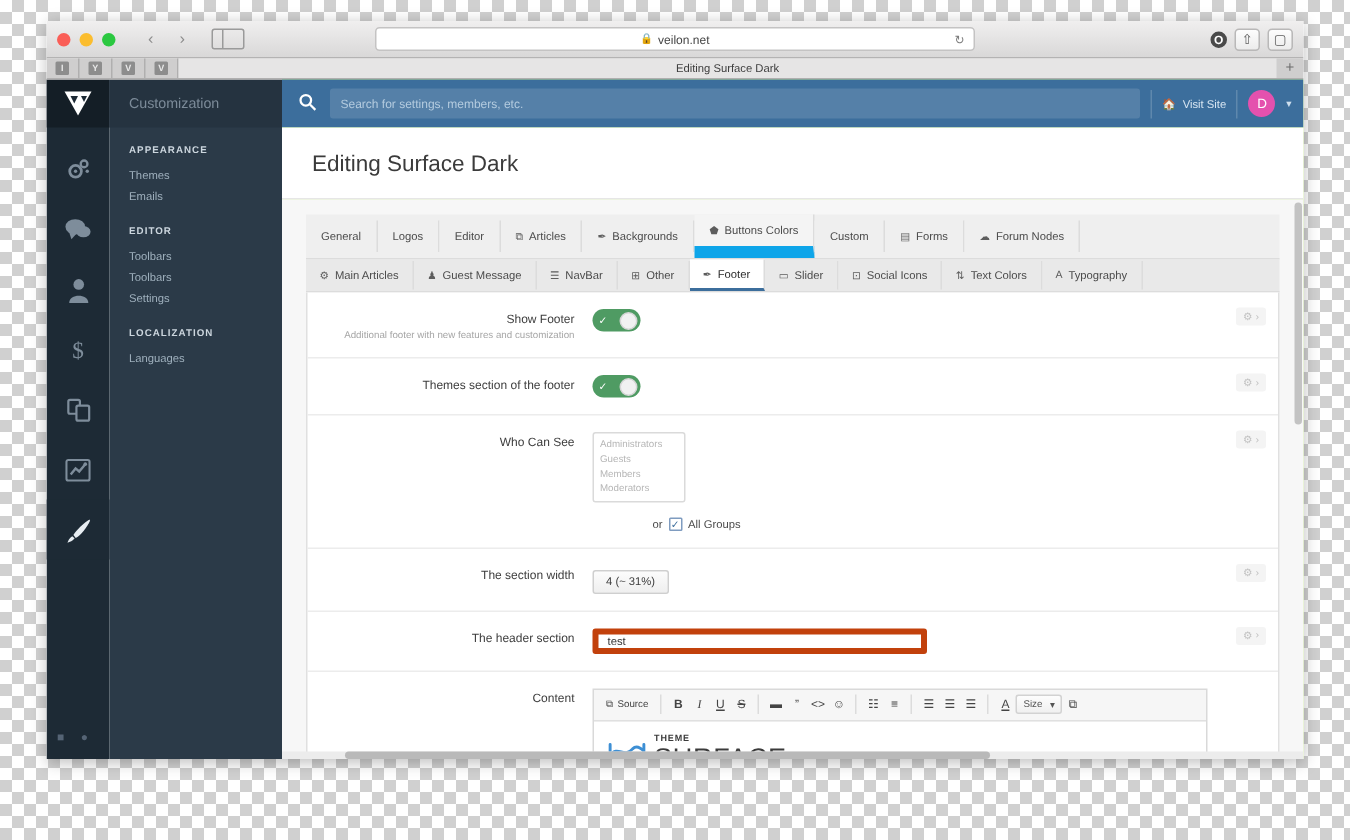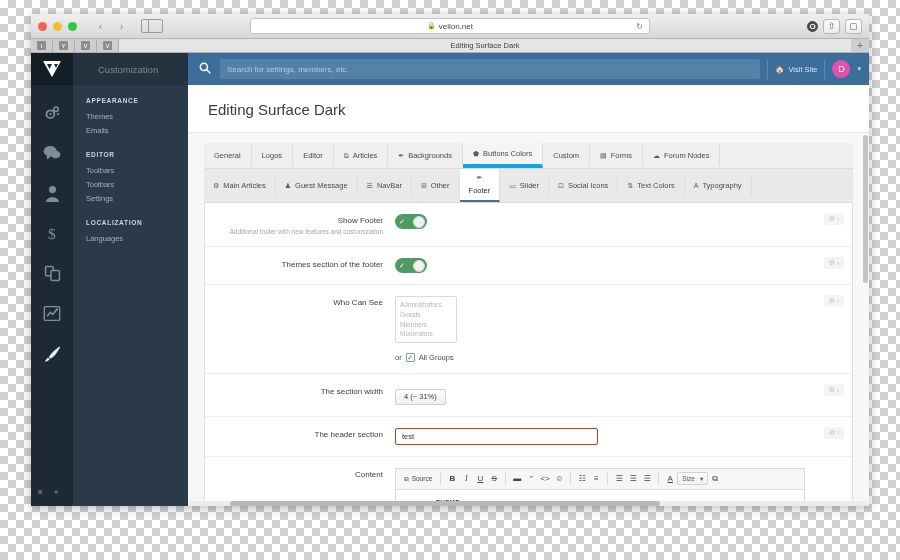--- a/index.html
+++ b/index.html
@@ -106,21 +106,21 @@
     width: 42px; height: 40px; display: flex; align-items: center; justify-content: center;
     color: #7e8d9b;
   }
   .rail-item.active { background: #1d2a35; color: #e7edf2; }
   .rail-foot { height: 30px; display:flex; align-items:center; gap: 11px; padding-left: 7px; width: 100%; }
   .rail-foot span { color: #556475; font-size: 8px; }
 
   
   .navcol { width: 115px; background: #2b3a48; flex: none; color: #a8b6c2; }
   .navcol-head {
-    height: 32px; display: flex; align-items: center; padding-left: 25px;
+    height: 32px; display: flex; align-items: center; padding-left: 13px;
     background: #253340; font-size: 9.5px; color: #7c8b99;
   }
   .navcol-body { padding: 12px 13px; }
   .nav-group { font-size: 6.5px; letter-spacing: .7px; font-weight: bold; color: #ccd6de; margin-bottom: 5px; }
   .nav-group.sp { margin-top: 14px; }
   .nav-link { font-size: 7.5px; color: #9fb0bd; padding: 2.5px 0; }
 
   
   .main { flex: 1; display: flex; flex-direction: column; position: relative; background: #bef264; }
   .topbar {
@@ -153,22 +153,22 @@
   .tabs-row {
     display: flex; border-bottom: 1px solid #dcdcdc; background: #efefef; align-items: center;
   }
   .tabs-row.r2 { background: #e9e9e9; }
   .tab {
     padding: 6px 10px; font-size: 7.5px; color: #4b4b4b;
     border-right: 1px solid #dcdcdc; display: flex; align-items: center; gap: 4px;
     white-space: nowrap; background: #efefef;
   }
   .tabs-row.r2 .tab { background: #e9e9e9; padding: 5px 9px; }
-  .tab.active { background: #f4f4f4; border-bottom: 4px solid #0ea5e9; }
-  .tabs-row.r2 .tab.active { background: #fff; border-bottom: 2px solid #3c6e9c; color: #2b2b2b; flex-direction: column; }
+  .tab.active { background: #f4f4f4; border-bottom: 8px solid #0ea5e9; }
+  .tabs-row.r2 .tab.active { background: #fff; border-bottom: 2px solid #3c6e9c; color: #2b2b2b; }
   .tab-fill { flex: 1; background: #e2e2e2; }
   .ticon { font-size: 7px; color: #5d5d5d; }
 
   
   .formpanel { background: #fff; border: 1px solid #e0e0e0; border-top: none; }
   .frow {
     display: flex; align-items: flex-start; border-bottom: 1px solid #ececec;
     padding: 11px 0; min-height: 30px; position: relative;
   }
   .flabel {
@@ -184,35 +184,35 @@
     padding: 0 2px; position: relative;
   }
   .toggle .chk { color: #fff; font-size: 7px; margin-left: 2px; }
   .toggle .knob { width: 12px; height: 12px; border-radius: 50%; background: #f1f1f1; border: 1px solid #d5d5d5; }
 
   .multiselect {
     width: 62px; border: 1px solid #dadada; background: #fff;
     padding: 3px 4px; border-radius: 2px;
   }
   .ms-opt { font-size: 6.5px; color: #b6b6b6; line-height: 1.5; }
-  .allgroups { display: flex; gap: 4px; margin-top: 10px; font-size: 7.5px; color: #4b4b4b; }
+  .allgroups { display: flex; gap: 4px; margin-top: 10px; font-size: 7.5px; color: #4b4b4b; margin-left: 40px; }
   .chkbox {
     width: 9px; height: 9px; border: 1px solid #7f9cc0; background: #fff;
     display: flex; align-items: center; justify-content: center;
     font-size: 7px; color: #3c6e9c; border-radius: 1px;
   }
 
   .select-box {
     display: inline-flex; align-items: center; height: 16px; padding: 0 8px;
     border: 1px solid #cfcfcf; border-radius: 2px;
     background: linear-gradient(#fcfcfc,#efefef);
     font-size: 7.5px; color: #3c3c3c;
   }
   .text-input {
-    width: 203px; height: 17px; border: 1px solid #c2410c; border-radius: 2px;
+    width: 223px; height: 17px; border: 4px solid #c2410c; border-radius: 2px;
     background: #fff; display: flex; align-items: center; padding: 0 6px;
     font-size: 7.5px; color: #333;
   }
 
   .gear-cell {
     position: absolute; right: 8px; top: 10px;
     width: 20px; height: 12px; background: #f4f4f4; border-radius: 2px;
     display: flex; align-items: center; justify-content: center; gap: 2px;
   }
   .gear-cell span { font-size: 7px; color: #c2c2c2; }

